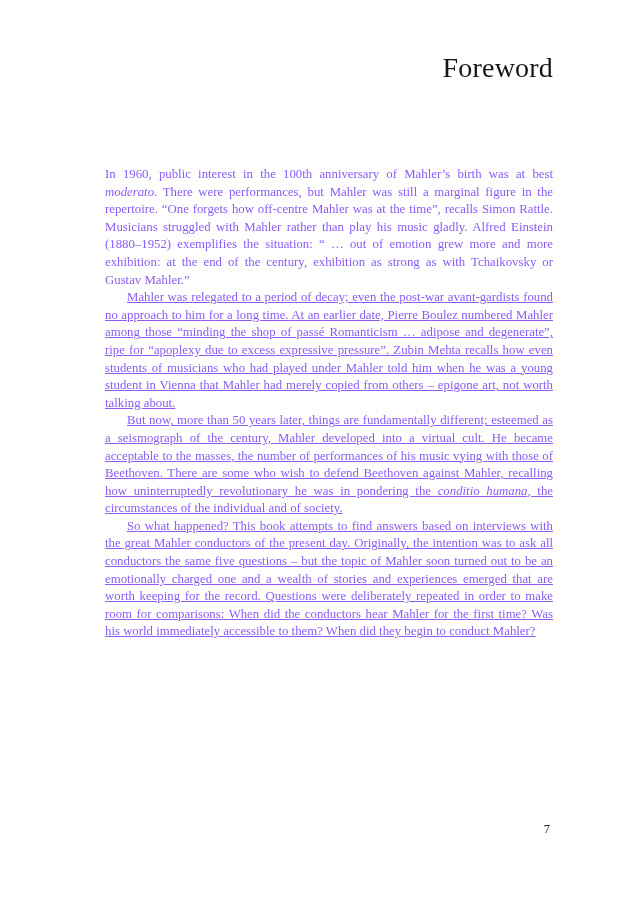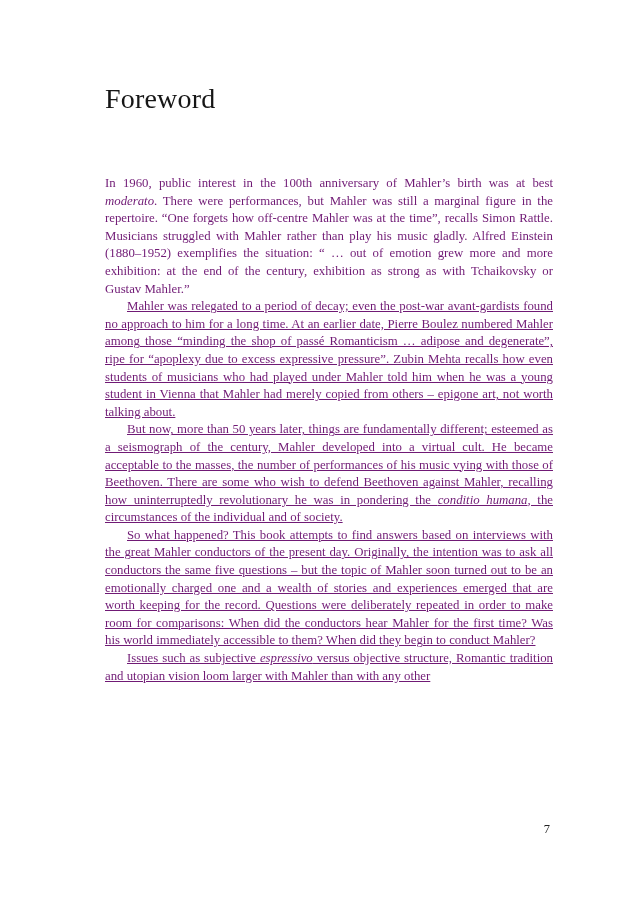--- a/index.html
+++ b/index.html
@@ -17,33 +17,34 @@
     color: #1c1c1c;
   }
   .content {
     position: absolute;
     left: 105px;
     top: 0;
     width: 448px;
   }
   h1.title {
     margin: 0;
-    padding-top: 83px;
+    padding-top: 52px;
     font-size: 28px;
     font-weight: 500;
     letter-spacing: 0.2px;
     color: #161616;
     font-family: "Liberation Serif", "DejaVu Serif", serif;
+    text-align: right;
   }
   .body-text {
-    margin-top: 60px;
+    margin-top: 82px;
     font-size: 12.8px;
     line-height: 17.6px;
     text-align: justify;
-    color: #701a75;
+    color: #8b5cf6;
   }
   .body-text p {
     margin: 0;
     padding: 0;
   }
   .body-text p.indent {
     text-indent: 22px;
     text-decoration: underline;
   }
   .body-text em {
@@ -61,17 +62,16 @@
 <body>
 
 <div class="page">
   <div class="content">
     <h1 class="title">Foreword</h1>
     <div class="body-text" id="paragraphs">
         <p><span>In 1960, public interest in the 100th anniversary of Mahler’s birth was at best </span><em>moderato</em><span>. There were performances, but Mahler was still a marginal figure in the repertoire. “One forgets how off-centre Mahler was at the time”, recalls Simon Rattle. Musicians struggled with Mahler rather than play his music gladly. Alfred Einstein (1880–1952) exemplifies the situation: “ … out of emotion grew more and more exhibition: at the end of the century, exhibition as strong as with Tchaikovsky or Gustav Mahler.”</span></p>
         <p class="indent"><span>Mahler was relegated to a period of decay; even the post-war avant-gardists found no approach to him for a long time. At an earlier date, Pierre Boulez numbered Mahler among those “minding the shop of passé Romanticism … adipose and degenerate”, ripe for “apoplexy due to excess expressive pressure”. Zubin Mehta recalls how even students of musicians who had played under Mahler told him when he was a young student in Vienna that Mahler had merely copied from others – epigone art, not worth talking about.</span></p>
         <p class="indent"><span>But now, more than 50 years later, things are fundamentally different; esteemed as a seismograph of the century, Mahler developed into a virtual cult. He became acceptable to the masses, the number of performances of his music vying with those of Beethoven. There are some who wish to defend Beethoven against Mahler, recalling how uninterruptedly revolutionary he was in pondering the </span><em>conditio humana</em><span>, the circumstances of the individual and of society.</span></p>
         <p class="indent"><span>So what happened? This book attempts to find answers based on interviews with the great Mahler conductors of the present day. Originally, the intention was to ask all conductors the same five questions – but the topic of Mahler soon turned out to be an emotionally charged one and a wealth of stories and experiences emerged that are worth keeping for the record. Questions were deliberately repeated in order to make room for comparisons: When did the conductors hear Mahler for the first time? Was his world immediately accessible to them? When did they begin to conduct Mahler?</span></p>
-        <p class="indent"><span>Issues such as subjective </span><em>espressivo</em><span> versus objective structure, Romantic tradition and utopian vision loom larger with Mahler than with any other</span></p>
       </div>
   </div>
   <div class="page-number">7</div>
 </div>
 
 </body></html>

